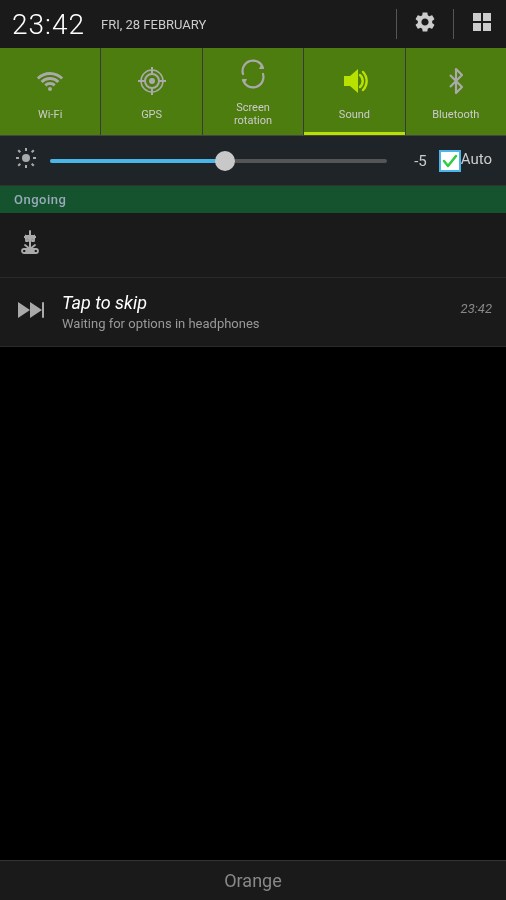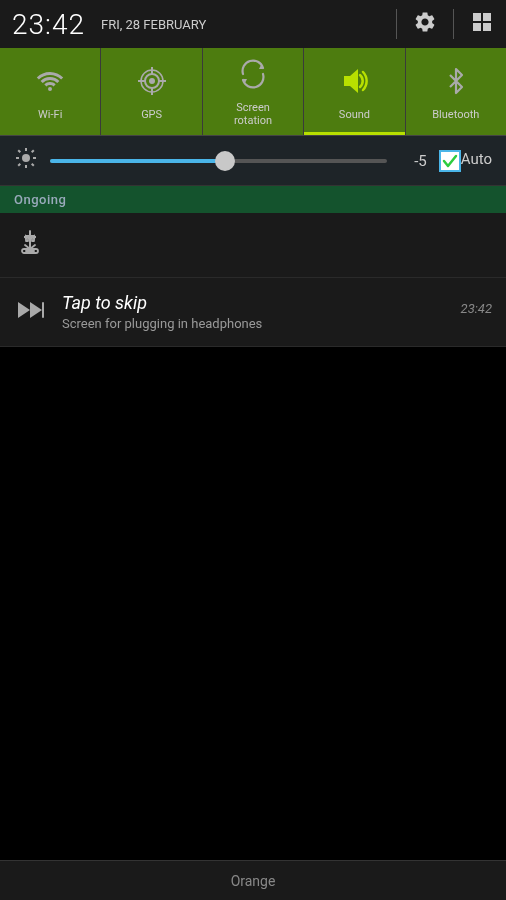--- a/index.html
+++ b/index.html
@@ -221,21 +221,21 @@
       left: 0;
       right: 0;
       height: 40px;
       background: #1a1a1a;
       display: flex;
       align-items: center;
       justify-content: center;
       border-top: 1px solid #333;
     }
     #bottom-label {
-      font-size: 14px;
+      font-size: 18px;
       color: #888;
       text-align: right;
     }
 
     
     .wifi-svg, .gps-svg, .sound-svg, .rotate-svg, .bt-svg {
       width: 32px; height: 32px;
     }
   </style>
 </head>
@@ -391,19 +391,19 @@
         <polygon points="16,8 28,16 16,24" fill="#aaa"></polygon>
         <rect x="28" y="8" width="2" height="16" fill="#aaa" rx="1"></rect>
       </svg>
     </span>
   </div>
   <div class="notif-content">
     <div class="notif-top-row">
       <div class="notif-title">Tap to skip</div>
       <span class="notif-time">23:42</span>
     </div>
-    <div class="notif-subtitle">Screen for plugging in headphones</div>
+    <div class="notif-subtitle">Waiting for options in headphones</div>
   </div>
 </div>
 
 <div id="bottom-bar">
   <span id="bottom-label">Orange</span>
 </div>
 
 </body></html>

